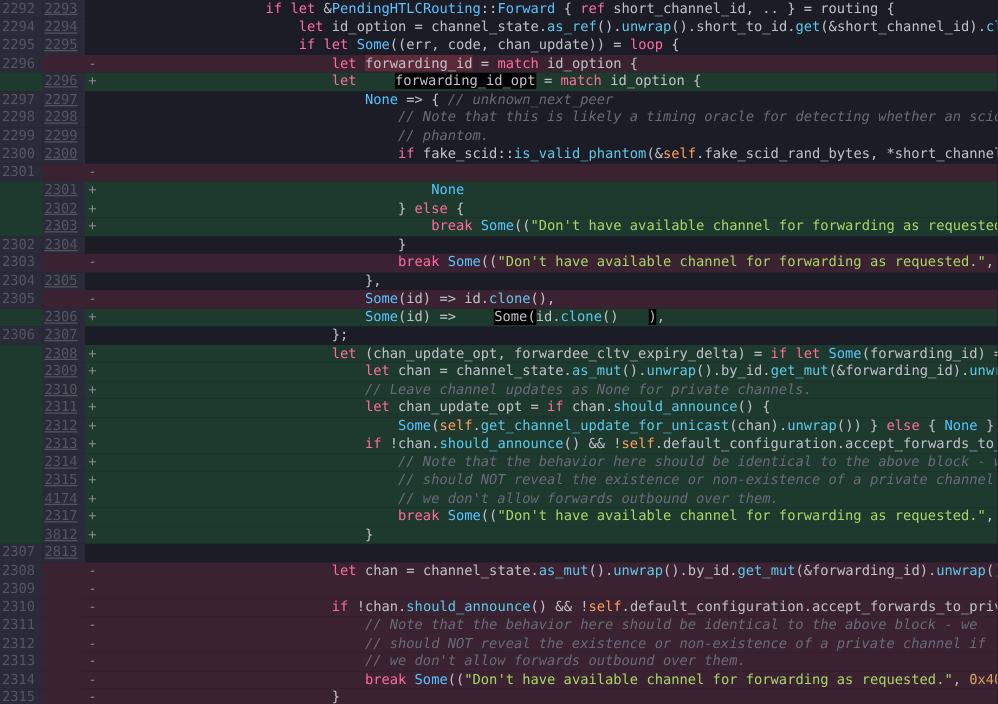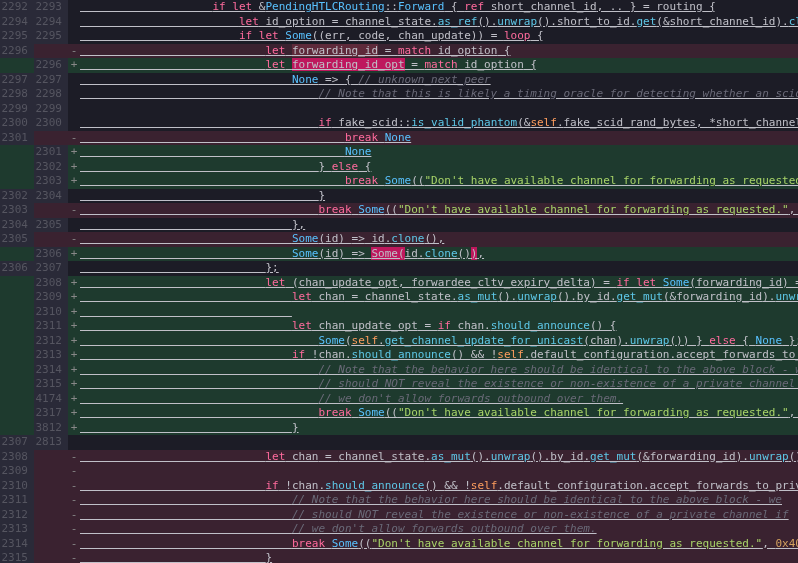--- a/index.html
+++ b/index.html
@@ -21,72 +21,72 @@
   color: #555560;
   flex-shrink: 0;
   user-select: none;
 }
 .sign {
   width: 12px;
   text-align: center;
   color: #888;
   flex-shrink: 0;
 }
-.code { flex: 1; overflow: hidden; text-decoration: underline; }
+.code { flex: 1; overflow: hidden; }
 
 .line.del { background: #3a2230; }
 .line.del .ln-old { background: #3a2230; }
 .line.del .ln-new { background: #3a2230; }
 .line.add { background: #1e3a2e; }
 .line.add .ln-old { background: #1e3a2e; }
 .line.add .ln-new { background: #1e3a2e; }
 .line.ctx .ln-old, .line.ctx .ln-new { background: #1c1c26; }
 
 .ln-old.present { background: #2a2a38 !important; }
-.ln-new.present { background: #2a2a38 !important; }
+.ln-new.present { background: #2a2a38 !important; text-decoration: underline; }
 
 .kw { color: #ff6b9d; }
 .ty { color: #59c2ff; }
 .fn { color: #5ec8e8; }
 .st { color: #a8d468; }
 .nu { color: #d4a25e; }
 .va { color: #c0c0c8; }
 .cm { color: #6a6a78; font-style: italic; }
 .op { color: #c0c0c8; }
 .sp { color: #ff9e5e; }
 .pu { color: #c0c0c8; }
 .hl-del { background: #5e2a3a; }
-.hl-add { background: #be185d; }
+.hl-add { background: #000000; margin-left: 24px; }
 </style>
 </head>
 <body>
 
 <div class="diff-container">
     <div class="line ctx"><div class="ln-old present">2292</div><div class="ln-new present">2293</div><div class="sign"></div><div class="code"><span>                    </span><span class="kw">if let</span><span class="op"> &amp;</span><span class="ty">PendingHTLCRouting</span><span class="op">::</span><span class="ty">Forward</span><span class="pu"> { </span><span class="kw">ref</span><span class="va"> short_channel_id</span><span class="pu">, .. } = </span><span class="va">routing</span><span class="pu"> {</span></div></div>
     <div class="line ctx"><div class="ln-old present">2294</div><div class="ln-new present">2294</div><div class="sign"></div><div class="code"><span>                        </span><span class="kw">let</span><span class="va"> id_option</span><span class="op"> = </span><span class="va">channel_state</span><span class="op">.</span><span class="fn">as_ref</span><span class="pu">().</span><span class="fn">unwrap</span><span class="pu">().</span><span class="va">short_to_id</span><span class="op">.</span><span class="fn">get</span><span class="pu">(&amp;</span><span class="va">short_channel_id</span><span class="pu">).</span><span class="fn">cloned</span></div></div>
     <div class="line ctx"><div class="ln-old present">2295</div><div class="ln-new present">2295</div><div class="sign"></div><div class="code"><span>                        </span><span class="kw">if let </span><span class="ty">Some</span><span class="pu">((</span><span class="va">err</span><span class="pu">, </span><span class="va">code</span><span class="pu">, </span><span class="va">chan_update</span><span class="pu">)) = </span><span class="kw">loop</span><span class="pu"> {</span></div></div>
     <div class="line del"><div class="ln-old present">2296</div><div class="ln-new"></div><div class="sign">-</div><div class="code"><span>                            </span><span class="kw">let</span><span class="va"> </span><span class="hl-del">forwarding_id</span><span class="op"> = </span><span class="kw">match</span><span class="va"> id_option</span><span class="pu"> {</span></div></div>
     <div class="line add"><div class="ln-old"></div><div class="ln-new present">2296</div><div class="sign">+</div><div class="code"><span>                            </span><span class="kw">let</span><span class="va"> </span><span class="hl-add">forwarding_id_opt</span><span class="op"> = </span><span class="kw">match</span><span class="va"> id_option</span><span class="pu"> {</span></div></div>
     <div class="line ctx"><div class="ln-old present">2297</div><div class="ln-new present">2297</div><div class="sign"></div><div class="code"><span>                                </span><span class="ty">None</span><span class="op"> =&gt; </span><span class="pu">{ </span><span class="cm">// unknown_next_peer</span></div></div>
     <div class="line ctx"><div class="ln-old present">2298</div><div class="ln-new present">2298</div><div class="sign"></div><div class="code"><span>                                    </span><span class="cm">// Note that this is likely a timing oracle for detecting whether an scid is a</span></div></div>
-    <div class="line ctx"><div class="ln-old present">2299</div><div class="ln-new present">2299</div><div class="sign"></div></div>
+    <div class="line ctx"><div class="ln-old present">2299</div><div class="ln-new present">2299</div><div class="sign"></div><div class="code"><span>                                    </span><span class="cm">// phantom.</span></div></div>
     <div class="line ctx"><div class="ln-old present">2300</div><div class="ln-new present">2300</div><div class="sign"></div><div class="code"><span>                                    </span><span class="kw">if</span><span class="va"> fake_scid</span><span class="op">::</span><span class="fn">is_valid_phantom</span><span class="pu">(&amp;</span><span class="sp">self</span><span class="op">.</span><span class="va">fake_scid_rand_bytes</span><span class="pu">, *</span><span class="va">short_channel_id</span></div></div>
-    <div class="line del"><div class="ln-old present">2301</div><div class="ln-new"></div><div class="sign">-</div><div class="code"><span>                                        </span><span class="kw">break</span><span class="va"> </span><span class="ty">None</span></div></div>
+    <div class="line del"><div class="ln-old present">2301</div><div class="ln-new"></div><div class="sign">-</div></div>
     <div class="line add"><div class="ln-old"></div><div class="ln-new present">2301</div><div class="sign">+</div><div class="code"><span>                                        </span><span class="ty">None</span></div></div>
     <div class="line add"><div class="ln-old"></div><div class="ln-new present">2302</div><div class="sign">+</div><div class="code"><span>                                    </span><span class="pu">} </span><span class="kw">else</span><span class="pu"> {</span></div></div>
     <div class="line add"><div class="ln-old"></div><div class="ln-new present">2303</div><div class="sign">+</div><div class="code"><span>                                        </span><span class="kw">break</span><span class="va"> </span><span class="ty">Some</span><span class="pu">((</span><span class="st">"Don't have available channel for forwarding as requested."</span></div></div>
     <div class="line ctx"><div class="ln-old present">2302</div><div class="ln-new present">2304</div><div class="sign"></div><div class="code"><span>                                    </span><span class="pu">}</span></div></div>
     <div class="line del"><div class="ln-old present">2303</div><div class="ln-new"></div><div class="sign">-</div><div class="code"><span>                                    </span><span class="kw">break</span><span class="va"> </span><span class="ty">Some</span><span class="pu">((</span><span class="st">"Don't have available channel for forwarding as requested."</span><span class="pu">, </span></div></div>
     <div class="line ctx"><div class="ln-old present">2304</div><div class="ln-new present">2305</div><div class="sign"></div><div class="code"><span>                                </span><span class="pu">},</span></div></div>
     <div class="line del"><div class="ln-old present">2305</div><div class="ln-new"></div><div class="sign">-</div><div class="code"><span>                                </span><span class="ty">Some</span><span class="pu">(</span><span class="va">id</span><span class="pu">) </span><span class="op">=&gt;</span><span class="va"> id</span><span class="op">.</span><span class="fn">clone</span><span class="pu">(),</span></div></div>
     <div class="line add"><div class="ln-old"></div><div class="ln-new present">2306</div><div class="sign">+</div><div class="code"><span>                                </span><span class="ty">Some</span><span class="pu">(</span><span class="va">id</span><span class="pu">) </span><span class="op">=&gt;</span><span class="va"> </span><span class="hl-add">Some(</span><span class="va">id</span><span class="op">.</span><span class="fn">clone</span><span class="pu">()</span><span class="hl-add">)</span><span class="pu">,</span></div></div>
     <div class="line ctx"><div class="ln-old present">2306</div><div class="ln-new present">2307</div><div class="sign"></div><div class="code"><span>                            </span><span class="pu">};</span></div></div>
     <div class="line add"><div class="ln-old"></div><div class="ln-new present">2308</div><div class="sign">+</div><div class="code"><span>                            </span><span class="kw">let</span><span class="pu"> (</span><span class="va">chan_update_opt</span><span class="pu">, </span><span class="va">forwardee_cltv_expiry_delta</span><span class="pu">) = </span><span class="kw">if let </span><span class="ty">Some</span><span class="pu">(</span><span class="va">forwarding_id</span><span class="pu">) = </span></div></div>
     <div class="line add"><div class="ln-old"></div><div class="ln-new present">2309</div><div class="sign">+</div><div class="code"><span>                                </span><span class="kw">let</span><span class="va"> chan</span><span class="op"> = </span><span class="va">channel_state</span><span class="op">.</span><span class="fn">as_mut</span><span class="pu">().</span><span class="fn">unwrap</span><span class="pu">().</span><span class="va">by_id</span><span class="op">.</span><span class="fn">get_mut</span><span class="pu">(&amp;</span><span class="va">forwarding_id</span><span class="pu">).</span><span class="fn">unwrap</span></div></div>
-    <div class="line add"><div class="ln-old"></div><div class="ln-new present">2310</div><div class="sign">+</div><div class="code"><span>                                </span></div></div>
+    <div class="line add"><div class="ln-old"></div><div class="ln-new present">2310</div><div class="sign">+</div><div class="code"><span>                                </span><span class="cm">// Leave channel updates as None for private channels.</span></div></div>
     <div class="line add"><div class="ln-old"></div><div class="ln-new present">2311</div><div class="sign">+</div><div class="code"><span>                                </span><span class="kw">let</span><span class="va"> chan_update_opt</span><span class="op"> = </span><span class="kw">if</span><span class="va"> chan</span><span class="op">.</span><span class="fn">should_announce</span><span class="pu">() {</span></div></div>
     <div class="line add"><div class="ln-old"></div><div class="ln-new present">2312</div><div class="sign">+</div><div class="code"><span>                                    </span><span class="ty">Some</span><span class="pu">(</span><span class="sp">self</span><span class="op">.</span><span class="fn">get_channel_update_for_unicast</span><span class="pu">(</span><span class="va">chan</span><span class="pu">).</span><span class="fn">unwrap</span><span class="pu">()) } </span><span class="kw">else</span><span class="pu"> { </span><span class="ty">None</span><span class="pu"> };</span></div></div>
     <div class="line add"><div class="ln-old"></div><div class="ln-new present">2313</div><div class="sign">+</div><div class="code"><span>                                </span><span class="kw">if</span><span class="op"> !</span><span class="va">chan</span><span class="op">.</span><span class="fn">should_announce</span><span class="pu">() </span><span class="op">&amp;&amp; !</span><span class="sp">self</span><span class="op">.</span><span class="va">default_configuration</span><span class="op">.</span><span class="va">accept_forwards_to_priv_channels</span></div></div>
     <div class="line add"><div class="ln-old"></div><div class="ln-new present">2314</div><div class="sign">+</div><div class="code"><span>                                    </span><span class="cm">// Note that the behavior here should be identical to the above block - we</span></div></div>
     <div class="line add"><div class="ln-old"></div><div class="ln-new present">2315</div><div class="sign">+</div><div class="code"><span>                                    </span><span class="cm">// should NOT reveal the existence or non-existence of a private channel if</span></div></div>
     <div class="line add"><div class="ln-old"></div><div class="ln-new present">4174</div><div class="sign">+</div><div class="code"><span>                                    </span><span class="cm">// we don't allow forwards outbound over them.</span></div></div>
     <div class="line add"><div class="ln-old"></div><div class="ln-new present">2317</div><div class="sign">+</div><div class="code"><span>                                    </span><span class="kw">break</span><span class="va"> </span><span class="ty">Some</span><span class="pu">((</span><span class="st">"Don't have available channel for forwarding as requested."</span><span class="pu">, </span></div></div>
     <div class="line add"><div class="ln-old"></div><div class="ln-new present">3812</div><div class="sign">+</div><div class="code"><span>                                </span><span class="pu">}</span></div></div>
     <div class="line ctx"><div class="ln-old present">2307</div><div class="ln-new present">2813</div><div class="sign"></div><div class="code"><span></span></div></div>
     <div class="line del"><div class="ln-old present">2308</div><div class="ln-new"></div><div class="sign">-</div><div class="code"><span>                            </span><span class="kw">let</span><span class="va"> chan</span><span class="op"> = </span><span class="va">channel_state</span><span class="op">.</span><span class="fn">as_mut</span><span class="pu">().</span><span class="fn">unwrap</span><span class="pu">().</span><span class="va">by_id</span><span class="op">.</span><span class="fn">get_mut</span><span class="pu">(&amp;</span><span class="va">forwarding_id</span><span class="pu">).</span><span class="fn">unwrap</span><span class="pu">();</span></div></div>

